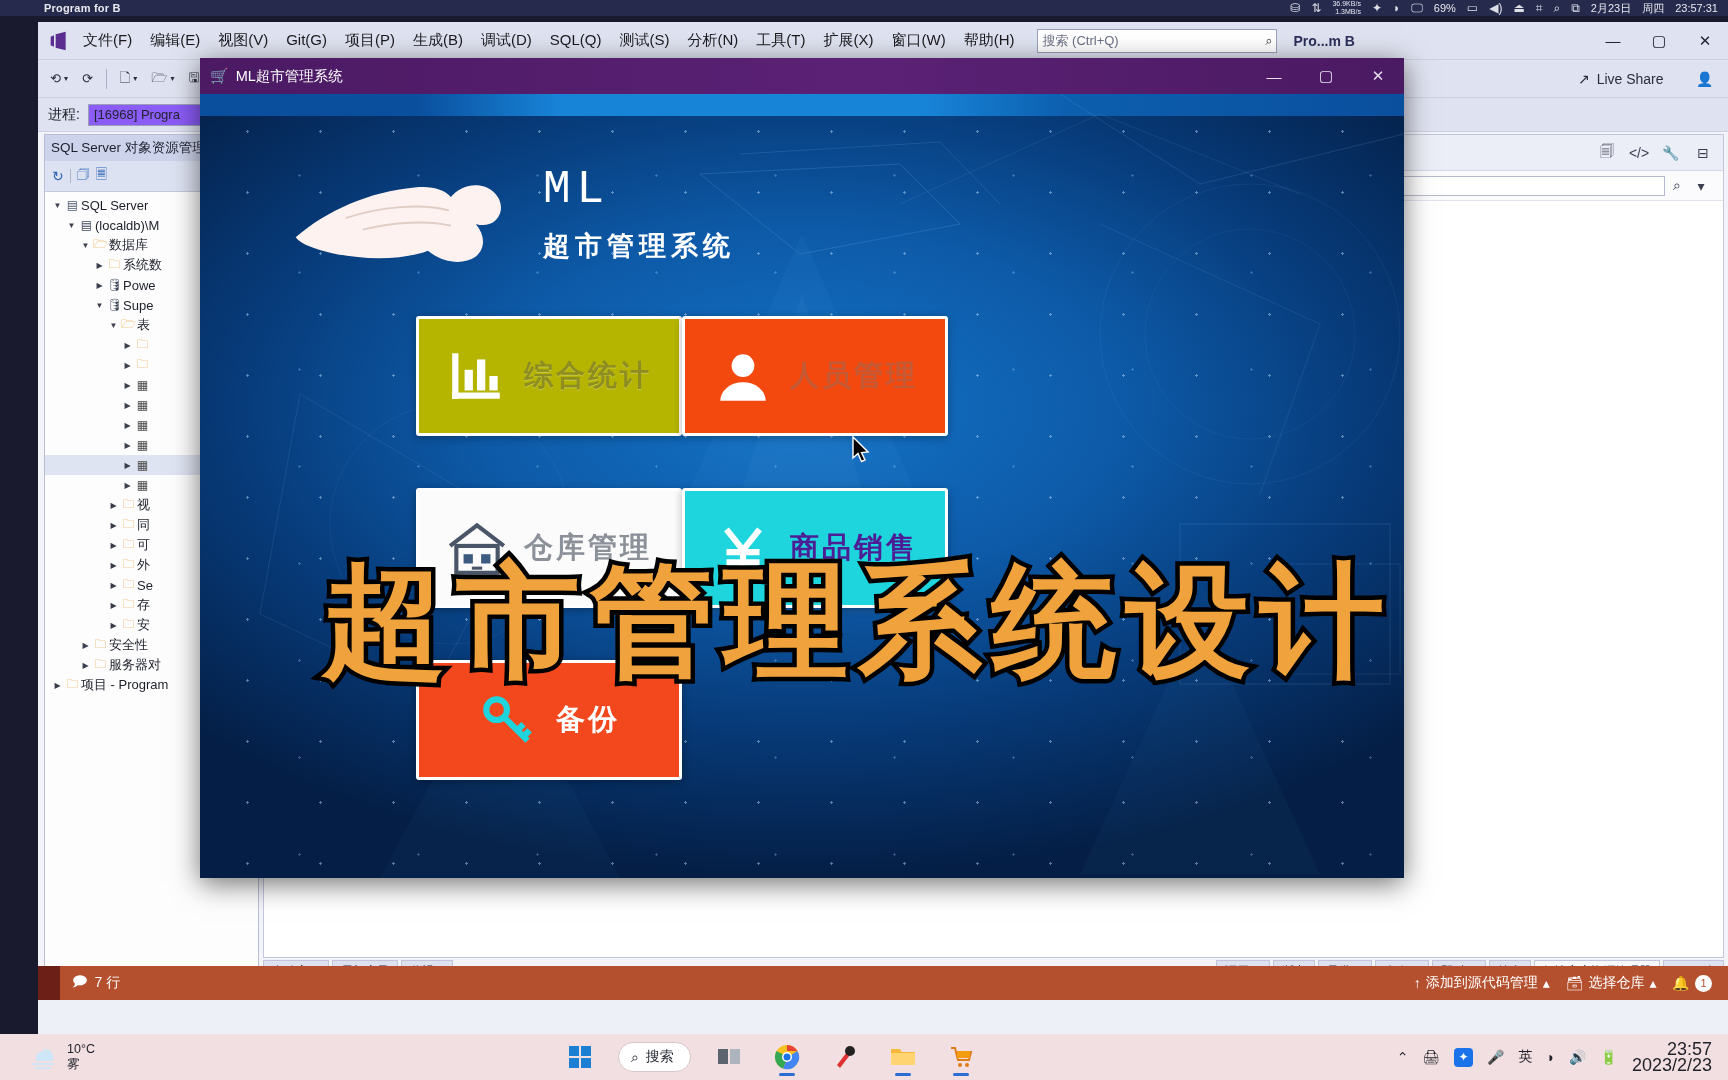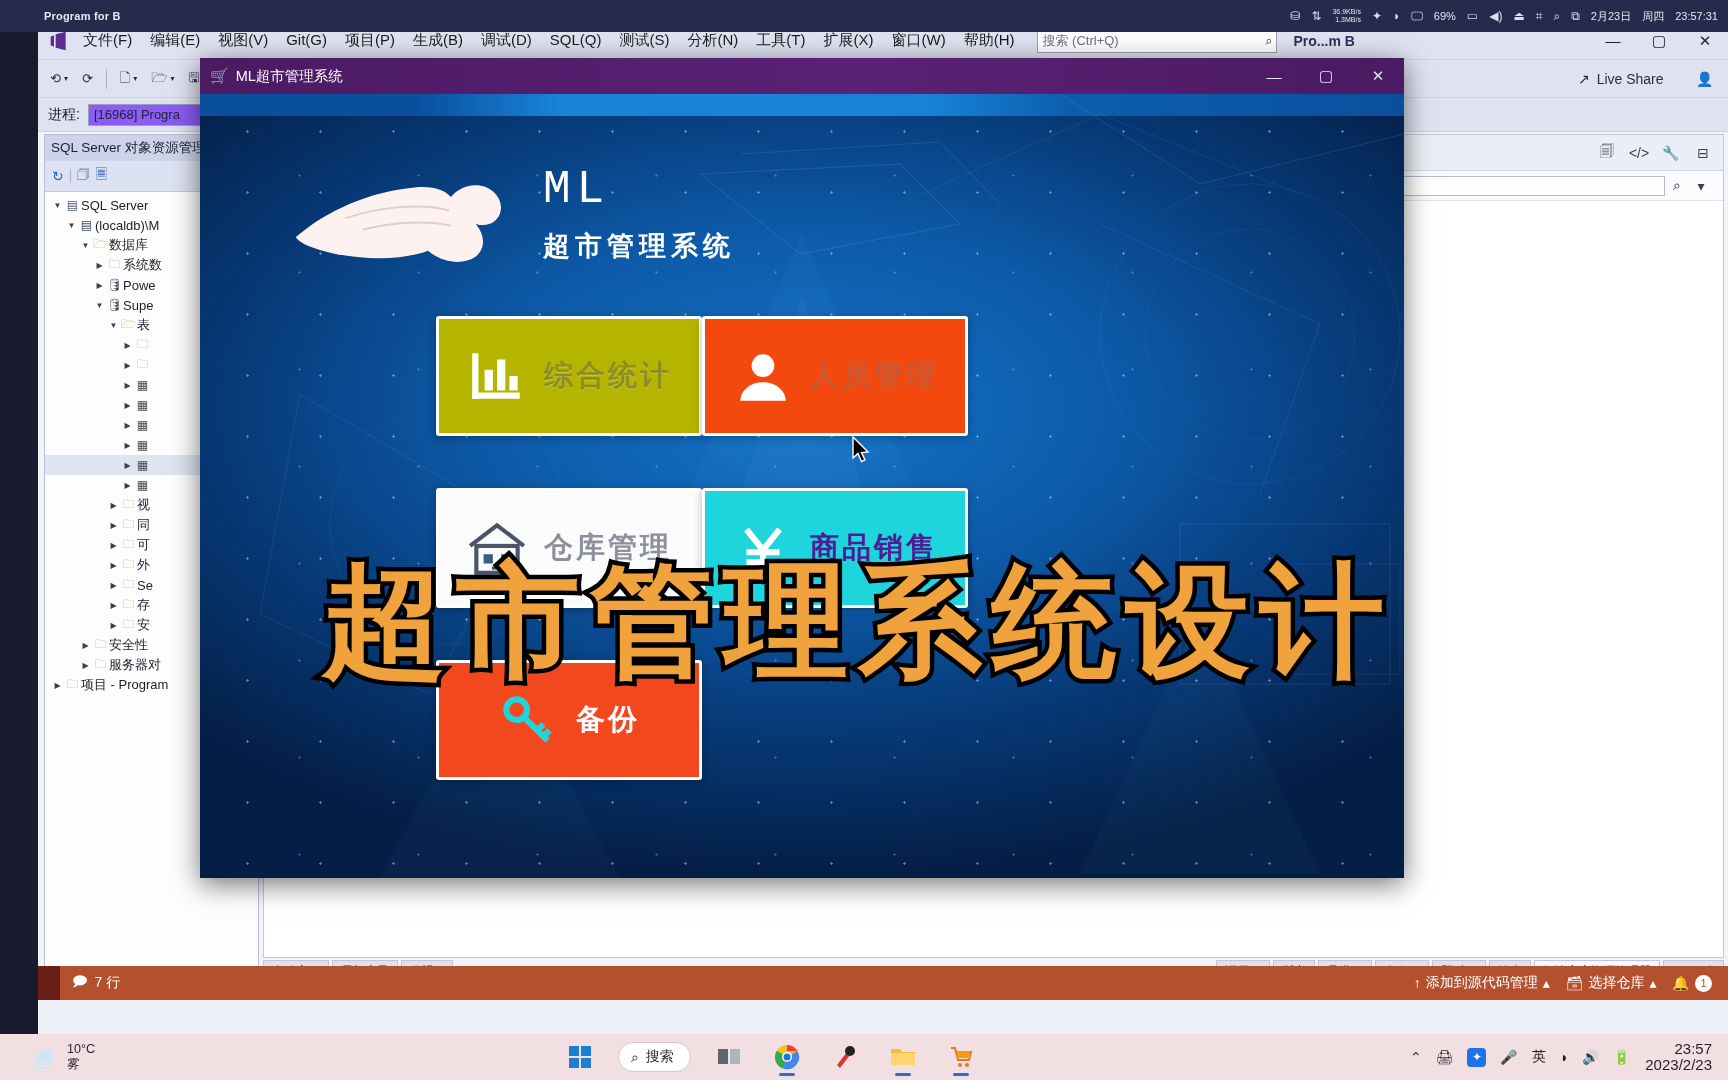--- a/index.html
+++ b/index.html
@@ -5,21 +5,21 @@
   * { box-sizing: border-box; margin:0; padding:0; }
   html,body { width:1728px; height:1080px; overflow:hidden; }
   body {
     font-family: "Liberation Sans","DejaVu Sans",sans-serif;
     background:#1a1a2e;
     position:relative;
   }
 
   
   #macbar {
-    position:absolute; left:0; top:0; width:1728px; height:32px;
+    position:absolute; left:0; top:0; width:1728px; height:16px;
     background:#262a4d; color:#e8e8f0; display:flex; align-items:center;
     font-size:11px; z-index:200;
   }
   #macbar .mac-left { padding-left:44px; font-weight:bold; font-size:11px; letter-spacing:.2px;}
   #macbar .mac-right { margin-left:auto; display:flex; align-items:center; gap:11px; padding-right:10px; font-size:11px;}
   #macbar .net { font-size:7px; line-height:8px; text-align:right; }
   .tray-ico { font-size:12px; opacity:.95; }
 
   
   #vswin {
@@ -151,21 +151,21 @@
   
   #mllogo { position:absolute; left:88px; top:62px; width:640px; height:140px; }
   #bird { position:absolute; left:0; top:10px; width:230px; height:110px; }
   #mltxt { position:absolute; left:255px; top:2px; color:#fff; }
   #mltxt .ml { font-size:46px; font-weight:300; letter-spacing:6px; line-height:64px;
                font-family:Liberation Mono, monospace; }
   #mltxt .sub { font-size:27px; letter-spacing:5px; margin-top:6px; font-weight:bold;}
 
   
   #grid { position:absolute; left:216px; top:222px; width:700px; }
-  .gridrow { display:flex; margin-bottom:52px;margin-left:20px; }
+  .gridrow { display:flex; margin-bottom:52px; }
   .mbtn {
     width:266px; height:120px; border:3px solid #fff; border-radius:3px;
     display:flex; align-items:center; justify-content:center; gap:16px;
     position:relative; cursor:pointer; box-shadow:0 2px 9px rgba(0,0,0,.3);
   }
   .mbtn .ic { width:62px; height:62px; display:flex; align-items:center; justify-content:center; }
   .mbtn .lbl { font-size:29px; font-weight:bold; letter-spacing:3px; }
 
   .b-stat { background:#b5b500; }
   .b-stat .lbl { color:#8d8d22; text-shadow:0 1px 0 rgba(255,255,255,.25); }
@@ -202,21 +202,21 @@
   .tbicon { width:40px; height:40px; display:flex; align-items:center; justify-content:center;
             border-radius:5px; position:relative; }
   .tbicon.active::after { content:""; position:absolute; bottom:1px; left:12px; width:16px; height:3px;
                           background:#2a6ed1; border-radius:2px; }
   #searchpill {
     height:30px; background:#fff; border-radius:16px; display:flex; align-items:center;
     gap:7px; padding:0 16px 0 12px; font-size:14px; color:#2b2d37; border:1px solid #d9c6c9;
   }
   #tb-right { margin-left:auto; display:flex; align-items:center; gap:14px; padding-right:16px;
               font-size:14px; color:#1f2128;}
-  #clock { text-align:right; font-size:15px; line-height:16px; }
+  #clock { text-align:right; font-size:18px; line-height:16px; }
 
   
   #weather { display:flex; align-items:center; gap:9px; }
   #weather .wtxt { font-size:12.5px; line-height:15px; color:#23252e; }
 </style>
 </head>
 <body>
 
 <div id="macbar">
   <div class="mac-left">Program for B</div>

